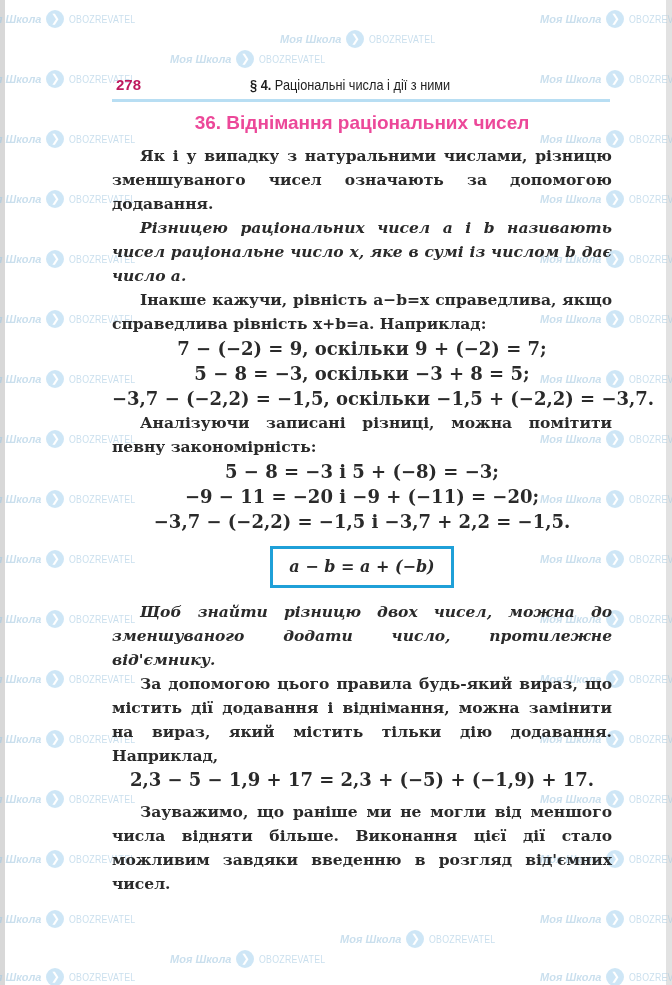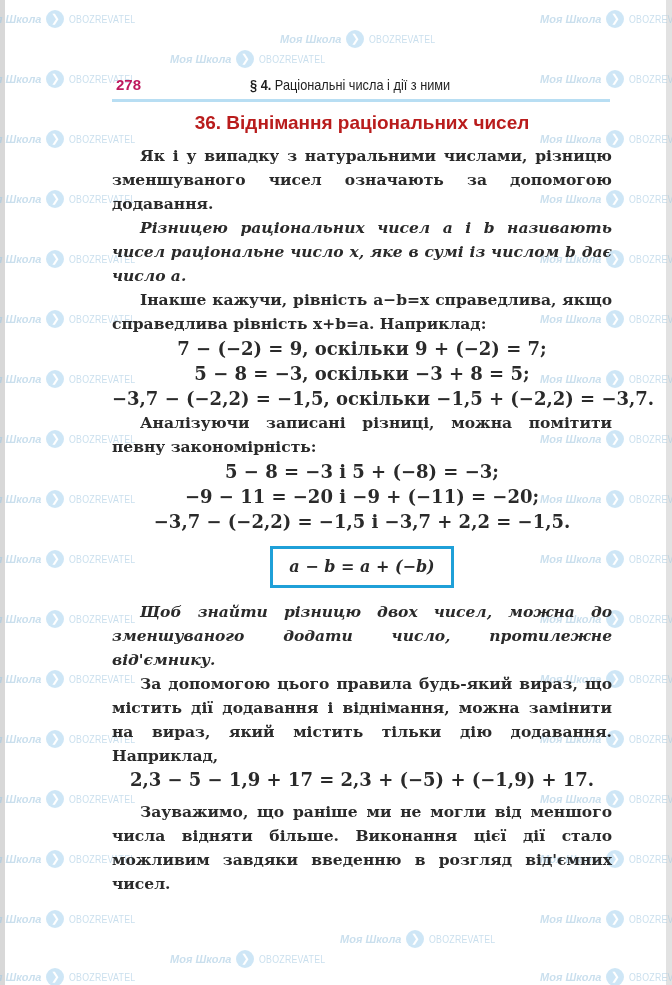--- a/index.html
+++ b/index.html
@@ -18,21 +18,21 @@
   .wm .wm-logo { width: 18px; height: 18px; border-radius: 50%; background: #a7d3ef; color: #fff; font-size: 11px; line-height: 18px; text-align: center; font-family: "DejaVu Sans", sans-serif; }
   .wm .wm-brand { font-family: "Liberation Sans", sans-serif; font-size: 11px; color: #9fc6e0; letter-spacing: 0.3px; transform: scaleX(0.8); transform-origin: left; }
 
   .header { position: absolute; left: 112px; top: 76px; width: 498px; height: 26px; z-index: 1; }
   .page-num { position: absolute; left: 4px; top: 0; font-family: "Liberation Sans", sans-serif; font-weight: bold; font-size: 15px; color: #be185d; }
   .running-title { position: absolute; left: 138px; top: 0; font-family: "Liberation Sans", sans-serif; font-size: 15px; color: #1e1e1e; transform: scaleX(0.85); transform-origin: left; white-space: nowrap; }
   .running-title .sec { font-weight: bold; }
   .header-rule { position: absolute; left: 0; top: 23px; width: 498px; height: 3px; background: #b8def3; }
 
   .content { position: absolute; left: 112px; top: 106px; width: 500px; z-index: 1; }
-  .title { font-family: "Liberation Sans", sans-serif; font-weight: bold; font-size: 19px; text-align: center; color: #b91c1c; margin: 6px 0 8px 0; height: 24px; }
+  .title { font-family: "Liberation Sans", sans-serif; font-weight: bold; font-size: 19px; text-align: center; color: #ec4899; margin: 6px 0 8px 0; height: 24px; }
   p { margin: 0; font-size: 15.5px; line-height: 24px; font-weight: bold; text-align: justify; }
   p.indent { text-indent: 28px; }
   p.it { font-style: italic; }
   .eq { text-align: center; font-size: 18px; line-height: 24px; font-weight: bold; white-space: nowrap; }
   .eq.sp { line-height: 25px; }
   .fbox-wrap { text-align: center; margin: 12px 0 12px 0; height: 42px; }
   .fbox { display: inline-block; border: 3px solid #1fa0d8; padding: 6px 16px; font-size: 16px; font-weight: bold; font-style: italic; line-height: 24px; }
   .gap { height: 8px; }
 </style>
 </head>

